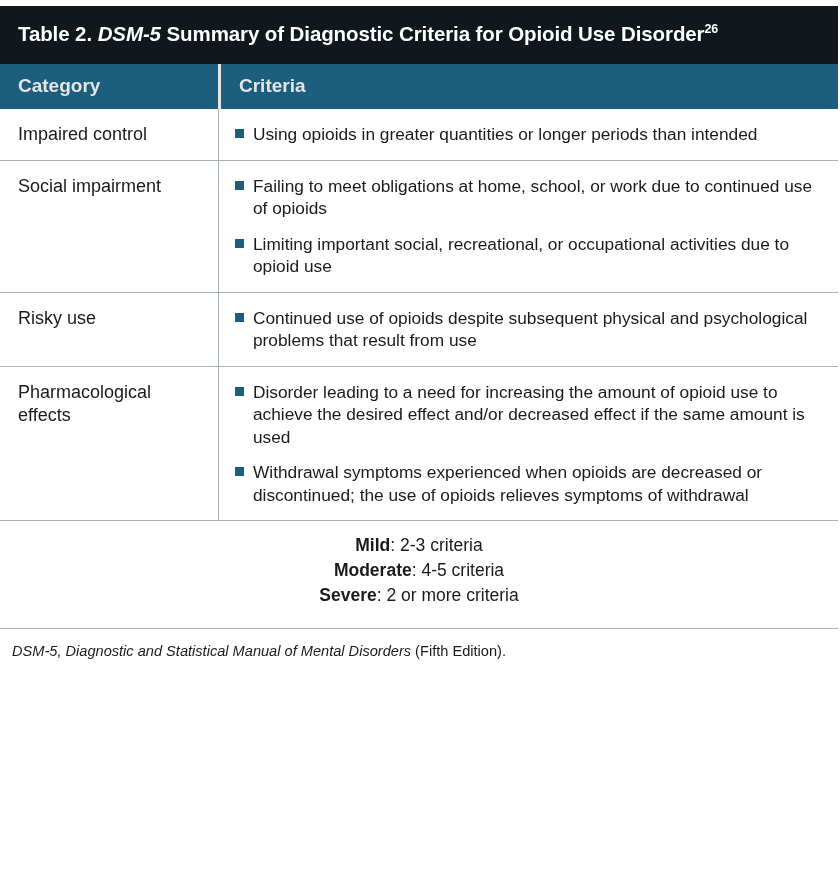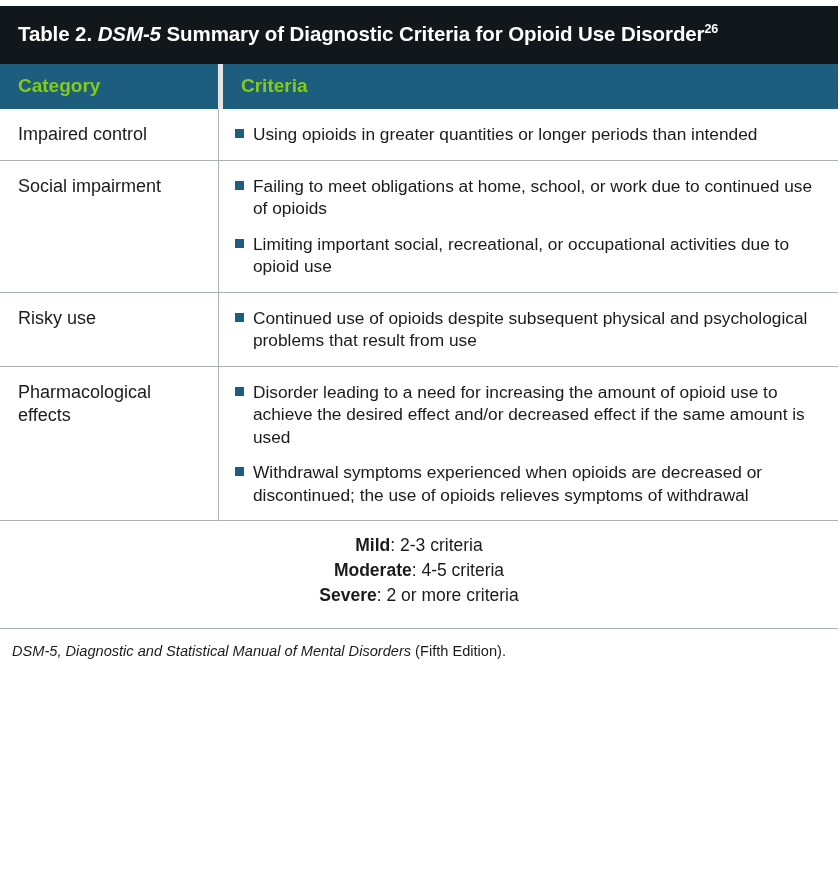--- a/index.html
+++ b/index.html
@@ -38,30 +38,30 @@
   .title-line sup {
     font-size: 12.5px;
     vertical-align: super;
     line-height: 0;
     font-weight: bold;
   }
   
   .head-row {
     display: flex;
     background: #1d5d7e;
-    color: #84cc16;
+    color: #e5e5e5;
   }
   .head-cell {
     font-size: 19px;
     font-weight: bold;
     padding: 11px 14px 12px 18px;
     box-sizing: border-box;
   }
   .col-cat { width: 218px; flex: 0 0 218px; }
-  .col-crit { flex: 1 1 auto; border-left: 5px solid #e5e5e5; }
+  .col-crit { flex: 1 1 auto; border-left: 3px solid #e5e5e5; }
   
   .body-row {
     display: flex;
     border-bottom: 1px solid #aab2b8;
   }
   .body-row:first-of-type {
     border-top: none;
   }
   .cat-cell {
     width: 218px;

